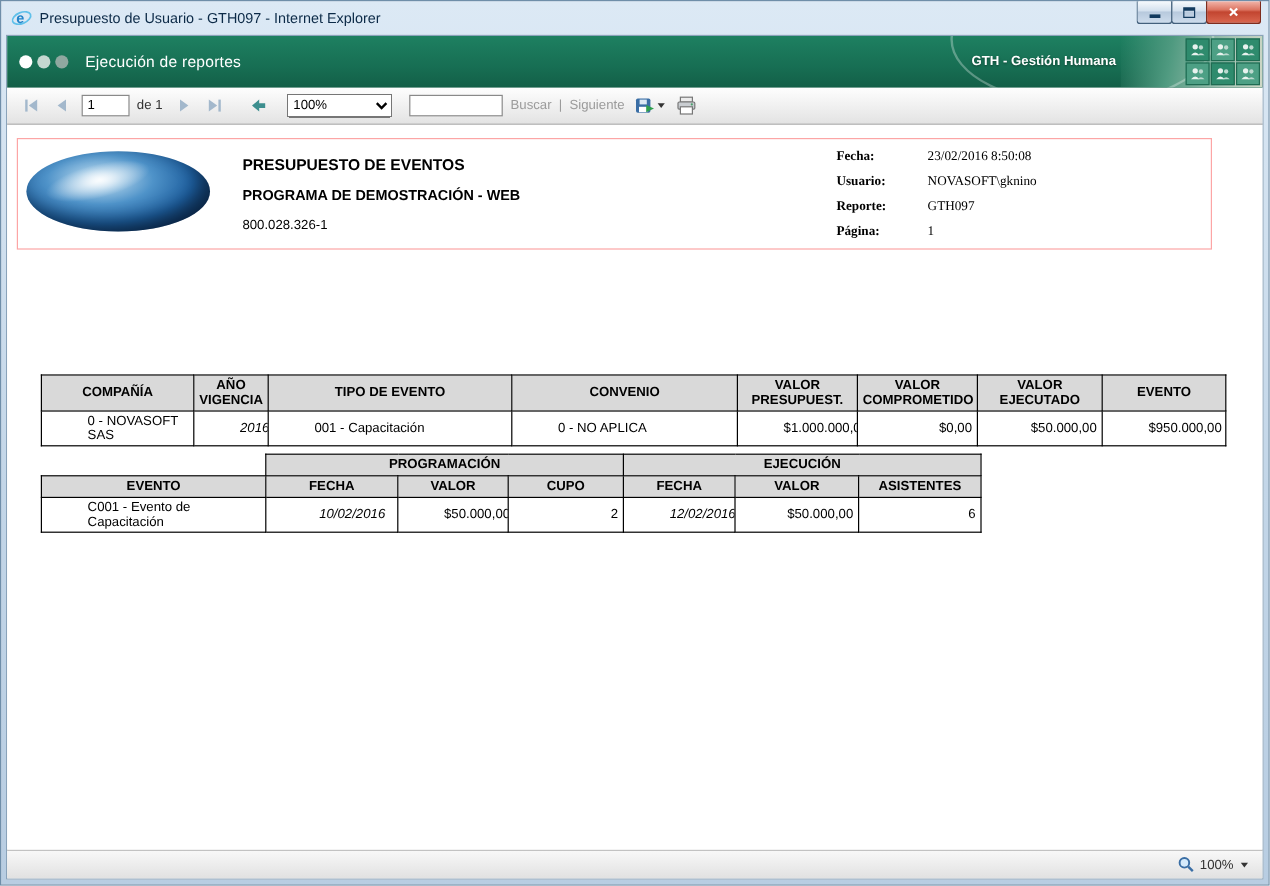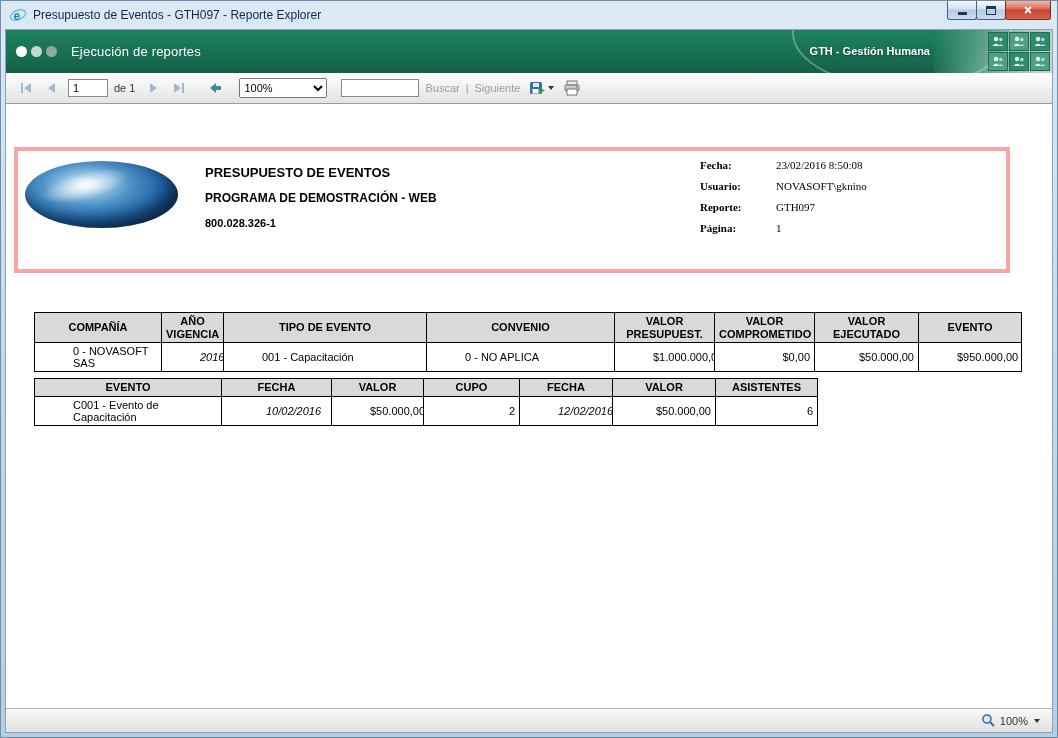--- a/index.html
+++ b/index.html
@@ -42,29 +42,29 @@
   .back-gap { margin-left:10px; }
   .zoom-select { width:88px; height:20px; font-size:11px; margin-left:8px; font-family:"Liberation Sans",sans-serif; }
   .search-input { width:78px; height:18px; border:1px solid #898989; font-size:11px; padding:1px 4px; margin-left:8px; font-family:"Liberation Sans",sans-serif; }
   .dim-link { color:#9b9b9b; cursor:default; }
   .sep { color:#9b9b9b; }
   .caret { width:0; height:0; border-left:3px solid transparent; border-right:3px solid transparent; border-top:4px solid #333; display:inline-block; margin-left:2px; }
 
   
   .content { flex:1; background:#fff; position:relative; overflow:hidden; }
 
-  .rh-box { position:absolute; left:8px; top:11px; width:996px; height:126px; border:4px solid #fca5a5; background:#fff;margin-top:32px; }
+  .rh-box { position:absolute; left:8px; top:11px; width:996px; height:93px; border:1px solid #fca5a5; background:#fff; }
   .earth { position:absolute; left:7px; top:10px; width:153px; height:67px; border-radius:50%;
            background:radial-gradient(ellipse at 40% 35%, #eaf4fb 0%, #9cc6e4 14%, #4f93c9 34%, #1d5e9e 60%, #0c2f5e 85%, #071f41 100%);
            box-shadow:inset -8px -8px 14px rgba(0,0,0,.4); }
   .earth::after { content:""; position:absolute; left:10%; top:16%; width:58%; height:42%; border-radius:50%;
            background:radial-gradient(closest-side, rgba(255,255,255,.8), rgba(255,255,255,0)); transform:rotate(-14deg); }
   .rh-title { position:absolute; left:187px; top:14px; font-size:13px; font-weight:bold; color:#000; }
   .rh-sub   { position:absolute; left:187px; top:40px; font-size:12px; font-weight:bold; color:#000; }
-  .rh-nit   { position:absolute; left:187px; top:66px; font-size:11px; font-weight:bold; color:#000; }
+  .rh-nit   { position:absolute; left:187px; top:66px; font-size:11px; font-weight:normal; color:#000; }
   .rh-fields { position:absolute; left:682px; top:7px;font-family:Liberation Serif, serif; }
   .rh-row { display:flex; margin-bottom:7px; line-height:14px; }
   .rh-label { width:76px; font-weight:bold; font-size:11px; color:#000; }
   .rh-value { font-size:11px; color:#000; }
 
   .rpt-table { border-collapse:collapse; table-layout:fixed; font-size:11px; color:#000;margin-top:48px; }
   .rpt-table th, .rpt-table td { border:1px solid #000; padding:2px 4px; overflow:hidden; }
   .rpt-table th { background:#d9d9d9; font-weight:bold; text-align:center; line-height:1.15; }
   .rpt-table td { background:#fff; height:18px;padding-left:38px; }
   .ghost { border:none !important; background:transparent !important; }
@@ -79,21 +79,21 @@
 </head>
 <body>
 
 <div class="window">
 
   <div class="titlebar">
     <svg width="18" height="16" viewBox="0 0 18 16">
       <ellipse cx="9" cy="8" rx="8" ry="4.6" fill="none" stroke="#5fc0ea" stroke-width="1.4" transform="rotate(-22 9 8)"></ellipse>
       <text x="4.5" y="12.5" font-size="12" font-weight="bold" fill="#2284c9" font-family="Liberation Sans, sans-serif">e</text>
     </svg>
-    <span class="titlebar-title">Presupuesto de Eventos - GTH097 - Reporte Explorer</span>
+    <span class="titlebar-title">Presupuesto de Usuario - GTH097 - Internet Explorer</span>
     <div class="window-controls">
       <div class="win-btn">
           <span class="glyph-min"></span>
         </div>
       <div class="win-btn">
           <span class="glyph-max"></span>
         </div>
       <div class="win-btn close">
         <svg width="10" height="10" viewBox="0 0 10 10">
           <line x1="2" y1="2" x2="8" y2="8" stroke="#ffffff" stroke-width="1.8"></line>
@@ -290,20 +290,25 @@
         <colgroup>
           <col style="width:187px">
             <col style="width:110px">
             <col style="width:92px">
             <col style="width:96px">
           <col style="width:93px">
             <col style="width:103px">
             <col style="width:102px">
         </colgroup>
         <tbody>
+            <tr>
+          <td class="ghost"></td>
+          <th colspan="3">PROGRAMACIÓN</th>
+          <th colspan="3">EJECUCIÓN</th>
+        </tr>
         <tr>
           <th>EVENTO</th>
           <th>FECHA</th>
           <th>VALOR</th>
           <th>CUPO</th>
           <th>FECHA</th>
           <th>VALOR</th>
           <th>ASISTENTES</th>
         </tr>
         <tr>

